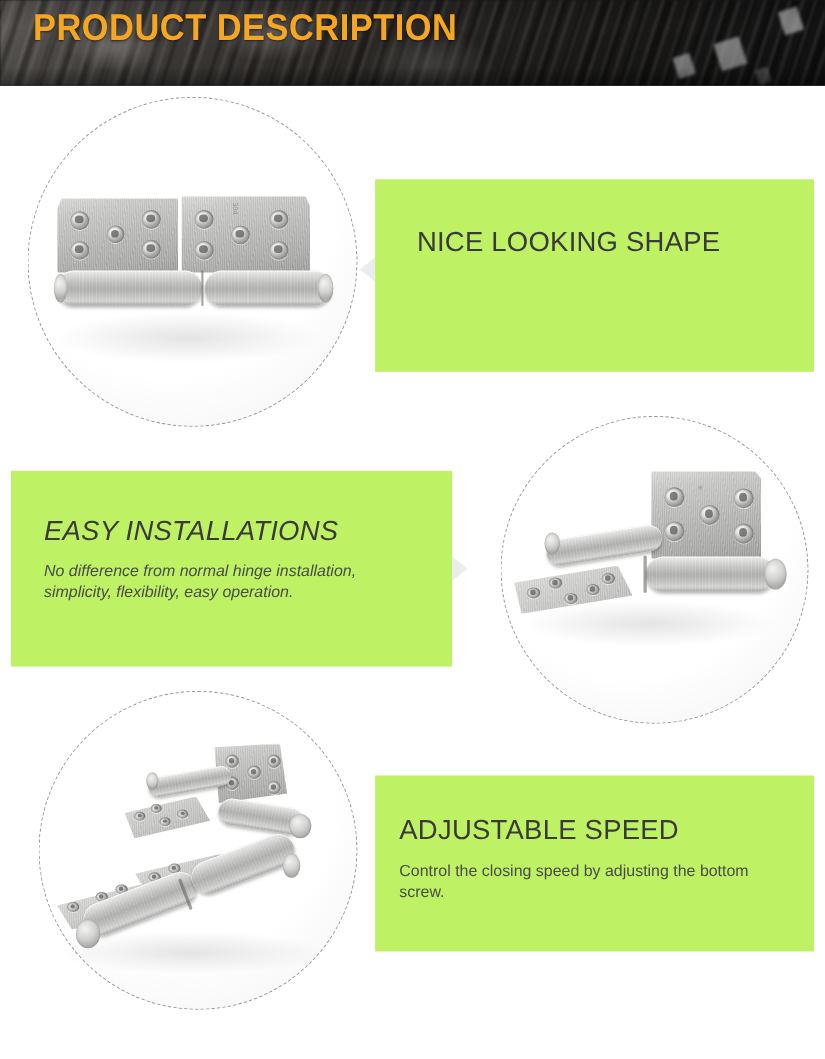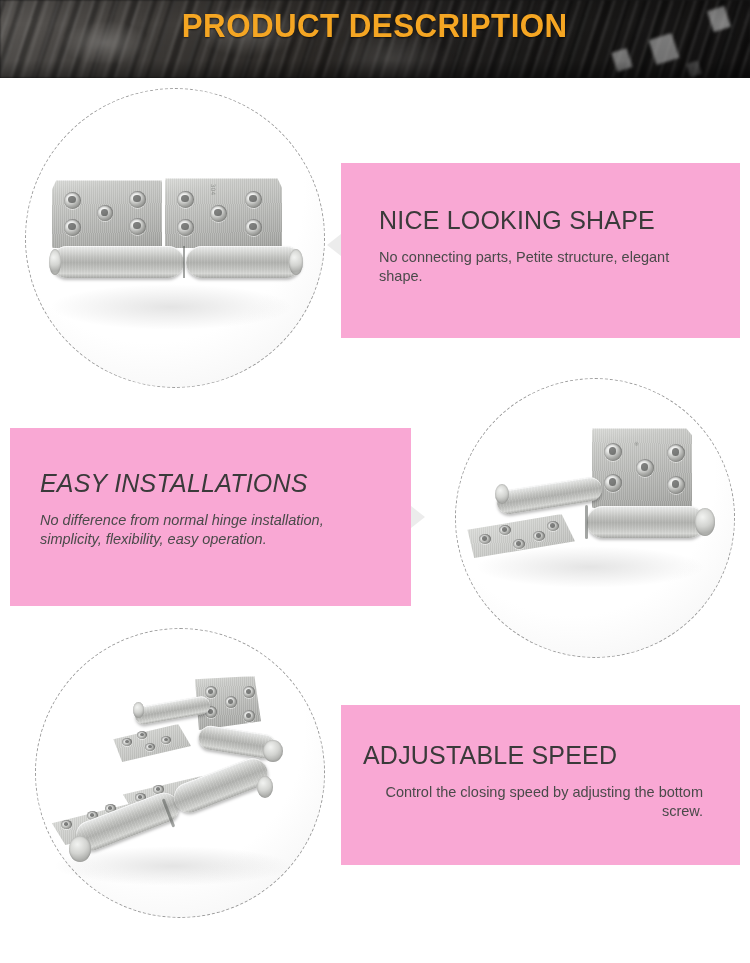--- a/index.html
+++ b/index.html
@@ -28,31 +28,31 @@
   .fleck{position:absolute;background:rgba(190,190,190,.62);filter:blur(1.6px);
          transform:rotate(-18deg);border-radius:1px;}
   .f1{left:614px;top:50px;width:16px;height:20px;}
   .f2{left:652px;top:36px;width:24px;height:26px;}
   .f3{left:710px;top:8px;width:18px;height:22px;}
   .f4{left:688px;top:62px;width:12px;height:14px;opacity:.5;}
   .banner-shade{position:absolute;inset:0;
      background:linear-gradient(180deg,rgba(0,0,0,.12) 0%,rgba(0,0,0,0) 30%,
                 rgba(0,0,0,.10) 78%, rgba(0,0,0,.45) 100%);}
   .banner-text{position:absolute;inset:0;display:flex;flex-direction:column;
-               align-items:center;justify-content:flex-start;padding-top:6px;}
+               justify-content:flex-start;padding-top:6px;}
   .banner-title{color:#F5A623;font-size:34px;font-weight:bold;letter-spacing:.5px;
                 line-height:38px;white-space:nowrap;
                 font-family:"Liberation Sans Narrow","Liberation Sans",sans-serif;
                 transform:scaleX(.92);transform-origin:center;
                 text-shadow:0 1px 2px rgba(0,0,0,.55);}
   .banner-sub{color:#E5A52A;font-size:12.5px;line-height:16px;margin-top:4px;
               white-space:nowrap;text-shadow:0 1px 1px rgba(0,0,0,.5);}
 
   
-  .panel{position:absolute;background:#f9a8d4;}
+  .panel{position:absolute;background:#bef264;}
   .panel-inner{position:absolute;}
   .p-title{color:#3a3a3a;font-size:25px;font-weight:normal;line-height:30px;
            letter-spacing:.2px;white-space:nowrap;}
   .p-body{color:#4a4a4a;font-size:14.5px;line-height:19px;margin-top:13px;}
 
   
   .notch{position:absolute;width:0;height:0;}
   .notch-left{border-top:11px solid transparent;border-bottom:11px solid transparent;
               border-right:14px solid #ECECEC;}
   .notch-right{border-top:11px solid transparent;border-bottom:11px solid transparent;
@@ -164,21 +164,20 @@
     </div>
   <div class="cap" style="left:24px;top:161px;width:12px;height:26px;"></div>
   <div class="cap" style="left:264px;top:161px;width:14px;height:26px;"></div>
   <div class="seam" style="left:158px;top:158px;width:2px;height:32px;"></div>
 </div>
 
 <div class="notch notch-left" id="notch1"></div>
 <div class="panel" id="panel1">
   <div class="panel-inner">
     <div class="p-title">NICE LOOKING SHAPE</div>
-    <div class="p-body" style="width:320px;">No connecting parts, Petite structure, elegant shape.</div>
   </div>
 </div>
 
 <div class="notch notch-right" id="notch2"></div>
 <div class="panel" id="panel2">
   <div class="panel-inner">
     <div class="p-title">EASY INSTALLATIONS</div>
     <div class="p-body" style="width:345px;">No difference from normal hinge installation, simplicity, flexibility, easy operation.</div>
   </div>
 </div>
@@ -290,15 +289,15 @@
     </div>
   <div class="cap" style="left:34px;top:208px;width:22px;height:26px;"></div>
   <div class="cap" style="left:222px;top:148px;width:16px;height:22px;"></div>
   <div class="seam" style="left:132px;top:170px;width:3px;height:30px;
        transform:rotate(-21deg);border-radius:2px;"></div>
 </div>
 
 <div class="panel" id="panel3">
   <div class="panel-inner">
     <div class="p-title">ADJUSTABLE SPEED</div>
-    <div class="p-body" style="width:340px;text-align:right;">Control the closing speed by adjusting the bottom screw.</div>
+    <div class="p-body" style="width:340px;">Control the closing speed by adjusting the bottom screw.</div>
   </div>
 </div>
 
 </body></html>

